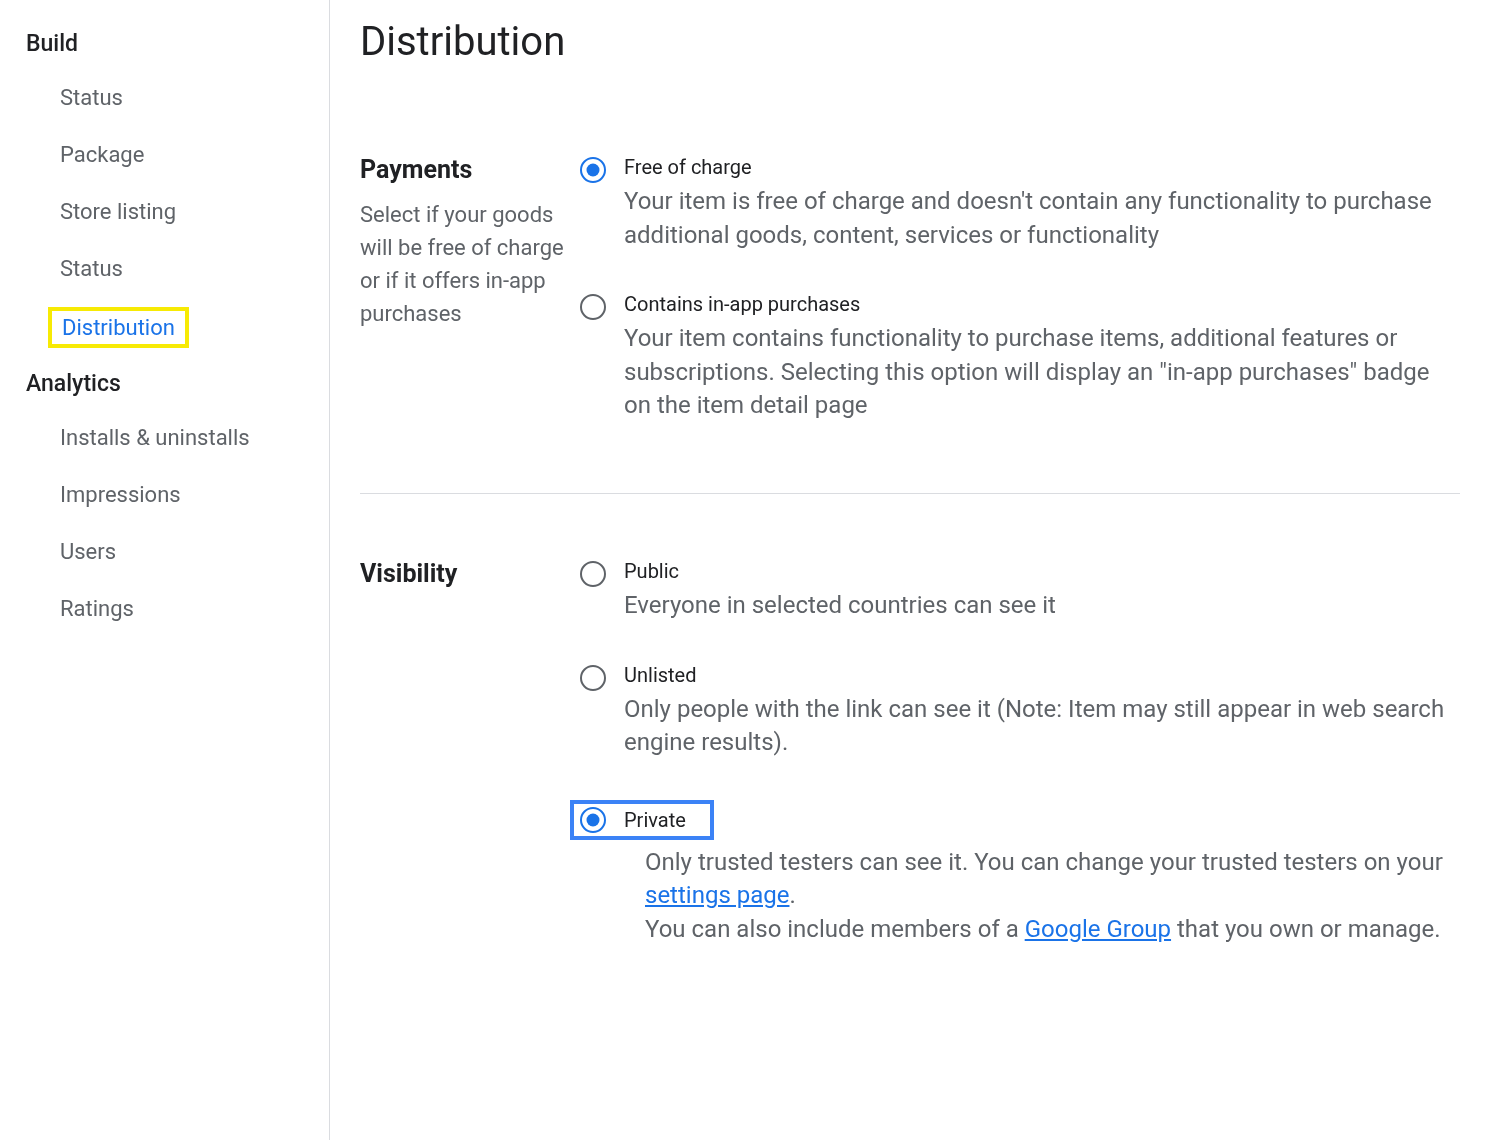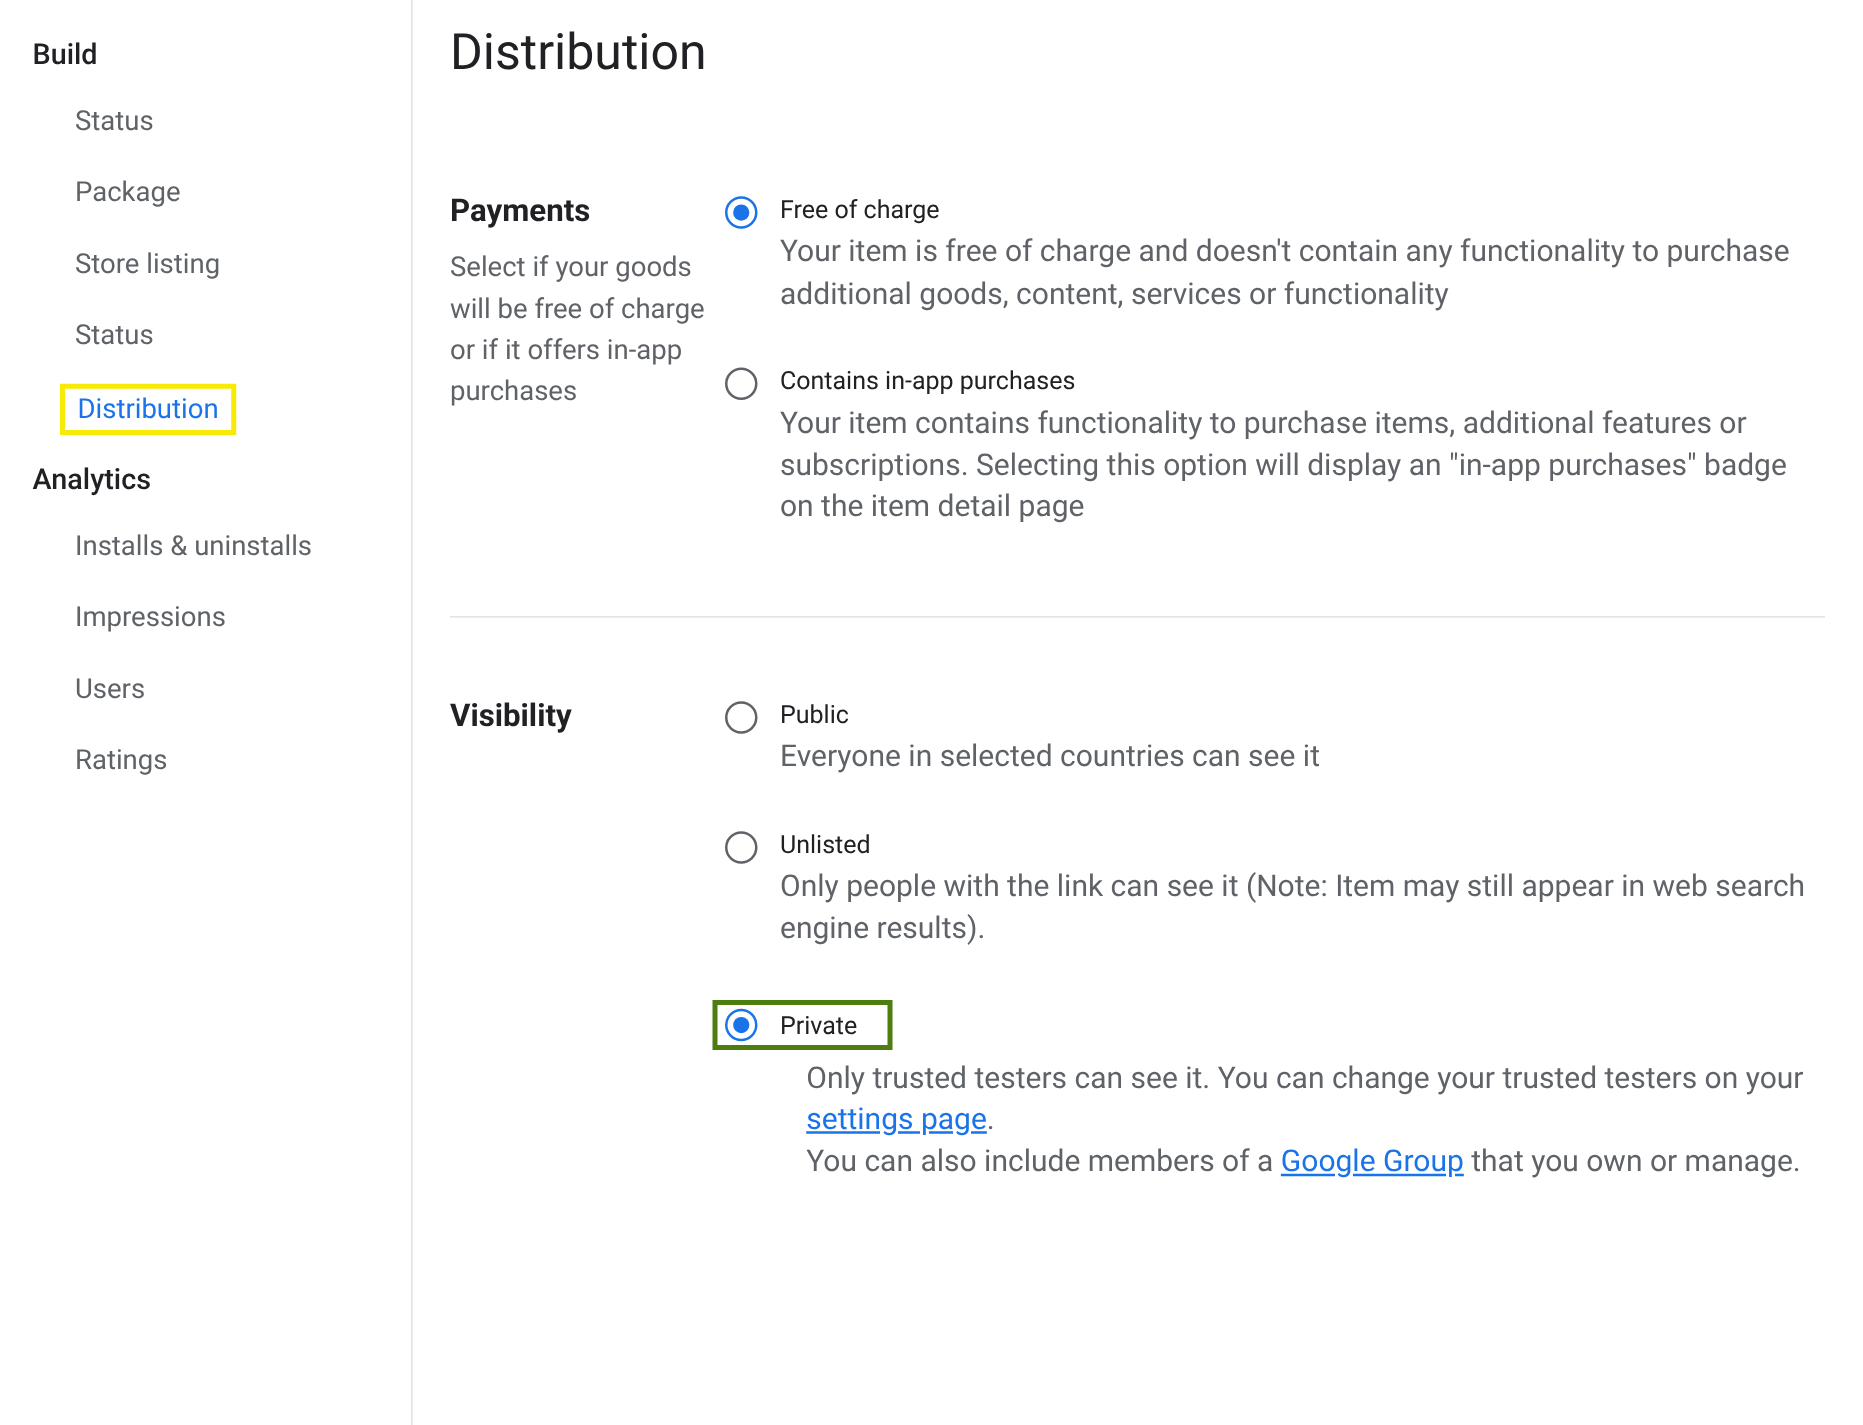--- a/index.html
+++ b/index.html
@@ -126,21 +126,21 @@
     .option-desc {
       font-size: 24px;
       color: #5f6368;
       line-height: 1.4;
     }
     .option-desc a {
       color: #1a73e8;
       text-decoration: underline;
     }
     .highlight-box {
-      border: 4px solid #4d7c0f;
+      border: 4px solid #3b82f6;
       display: inline-flex;
       align-items: center;
       padding: 3px 24px 3px 6px;
       margin-left: -10px;
       margin-bottom: 6px;
     }
     .highlight-box .radio-circle {
       margin-right: 18px;
       margin-top: 0;
     }

